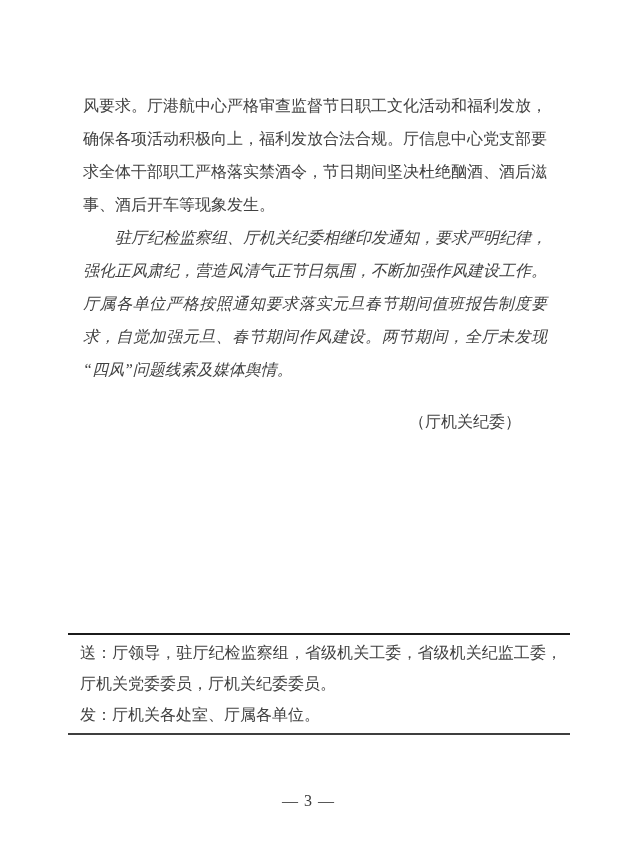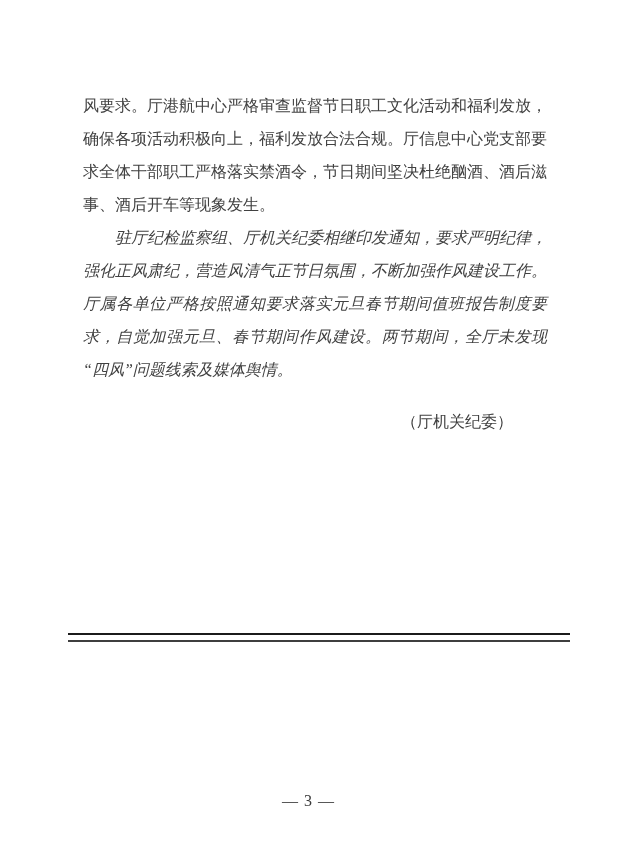--- a/index.html
+++ b/index.html
@@ -28,21 +28,21 @@
     font-size: 16px;
     line-height: 33px;
     text-align: justify;
     letter-spacing: 0;
   }
   .para.indent {
     text-indent: 32px;
     font-style: italic;
   }
   .signature {
-    margin: 19px 34px 0 0;
+    margin: 19px 26px 0 0;
     font-size: 16px;
     line-height: 33px;
     text-align: right;
   }
   
   .footer {
     position: absolute;
     top: 633px;
     left: 68px;
     width: 502px;
@@ -74,17 +74,19 @@
 
 <div class="page">
 
   <div class="body-text">
     <p class="para">风要求。厅港航中心严格审查监督节日职工文化活动和福利发放，确保各项活动积极向上，福利发放合法合规。厅信息中心党支部要求全体干部职工严格落实禁酒令，节日期间坚决杜绝酗酒、酒后滋事、酒后开车等现象发生。</p>
     <p class="para indent">驻厅纪检监察组、厅机关纪委相继印发通知，要求严明纪律，强化正风肃纪，营造风清气正节日氛围，不断加强作风建设工作。厅属各单位严格按照通知要求落实元旦春节期间值班报告制度要求，自觉加强元旦、春节期间作风建设。两节期间，全厅未发现“四风”问题线索及媒体舆情。</p>
     <p class="signature">（厅机关纪委）</p>
   </div>
 
   <div class="footer">
+    <p class="dist-line">送：厅领导，驻厅纪检监察组，省级机关工委，省级机关纪监工委，厅机关党委委员，厅机关纪委委员。</p>
+    <p class="dist-line">发：厅机关各处室、厅属各单位。</p>
   </div>
 
   <div class="page-number">— 3 —</div>
 
 </div>
 
 </body></html>

